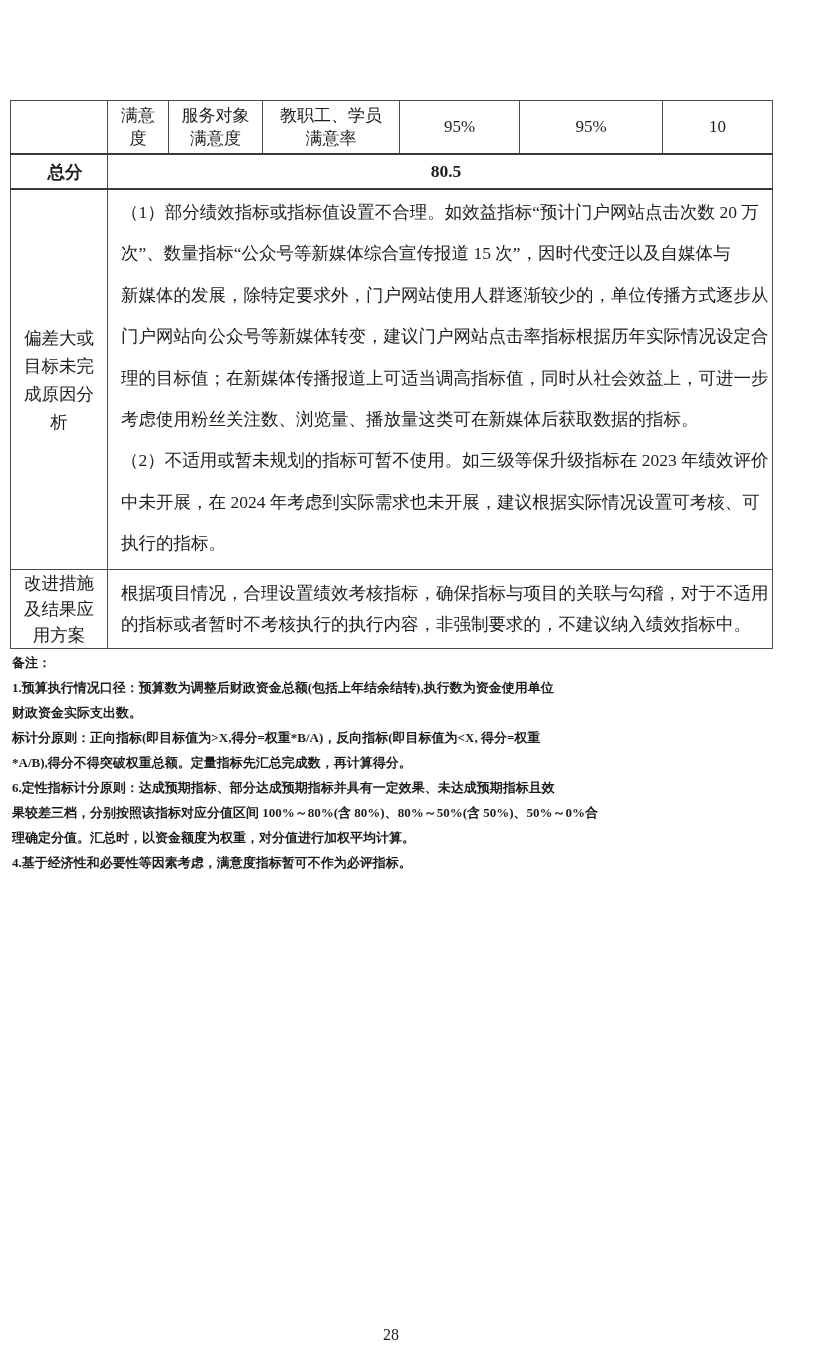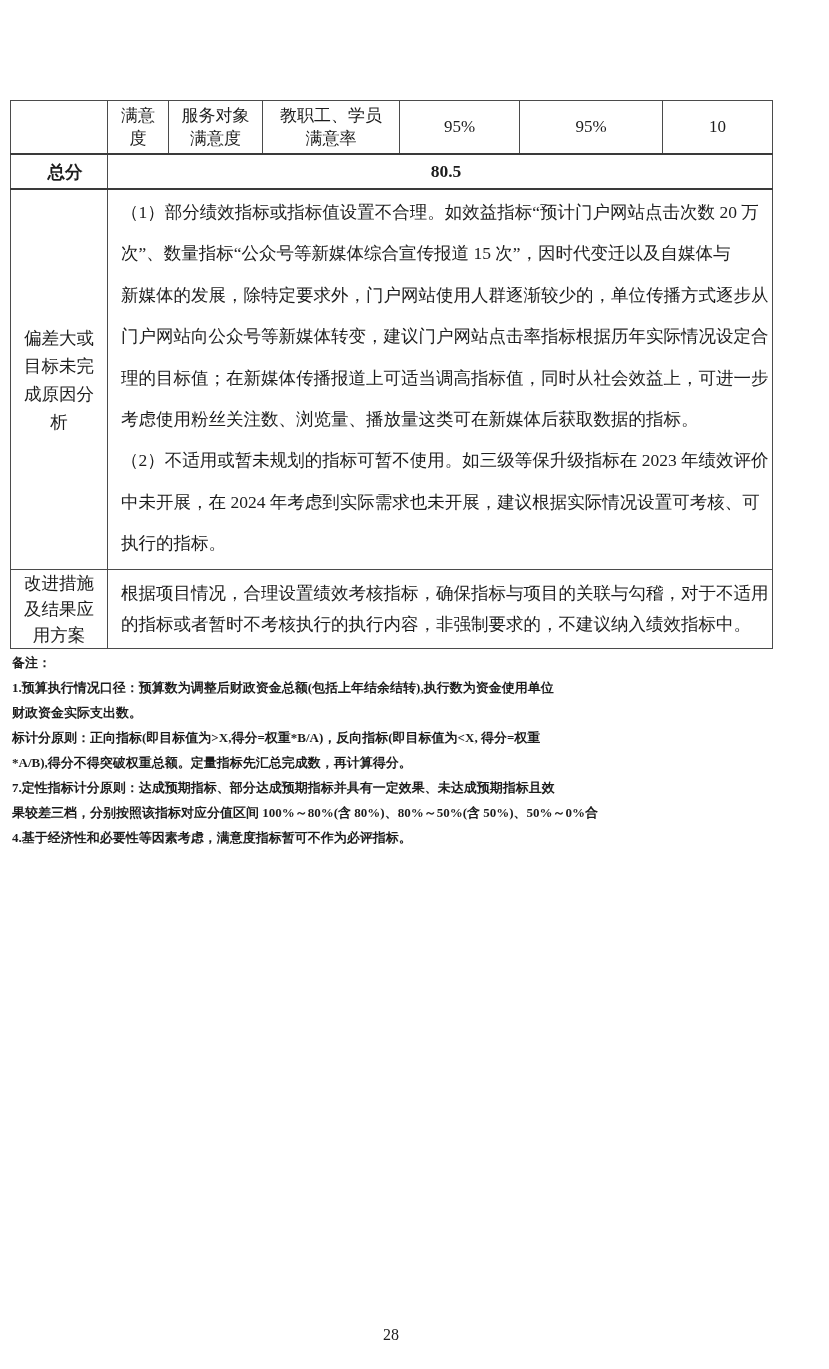--- a/index.html
+++ b/index.html
@@ -163,19 +163,20 @@
 </tbody>
   </table>
 
 <div class="notes">
   <div class="notes-title">备注：</div>
   <div>
       <div class="tline">1.预算执行情况口径：预算数为调整后财政资金总额(包括上年结余结转),执行数为资金使用单位</div>
       <div class="tline">财政资金实际支出数。</div>
       <div class="tline">标计分原则：正向指标(即目标值为&gt;X,得分=权重*B/A)，反向指标(即目标值为&lt;X, 得分=权重</div>
       <div class="tline">*A/B),得分不得突破权重总额。定量指标先汇总完成数，再计算得分。</div>
-      <div class="tline">7.定性指标计分原则：达成预期指标、部分达成预期指标并具有一定效果、未达成预期指标且效</div>
+      <div class="tline">6.定性指标计分原则：达成预期指标、部分达成预期指标并具有一定效果、未达成预期指标且效</div>
       <div class="tline">果较差三档，分别按照该指标对应分值区间 100%～80%(含 80%)、80%～50%(含 50%)、50%～0%合</div>
+      <div class="tline">理确定分值。汇总时，以资金额度为权重，对分值进行加权平均计算。</div>
       <div class="tline">4.基于经济性和必要性等因素考虑，满意度指标暂可不作为必评指标。</div>
     </div>
 </div>
 
 <div class="page-num">28</div>
 
 </body></html>

